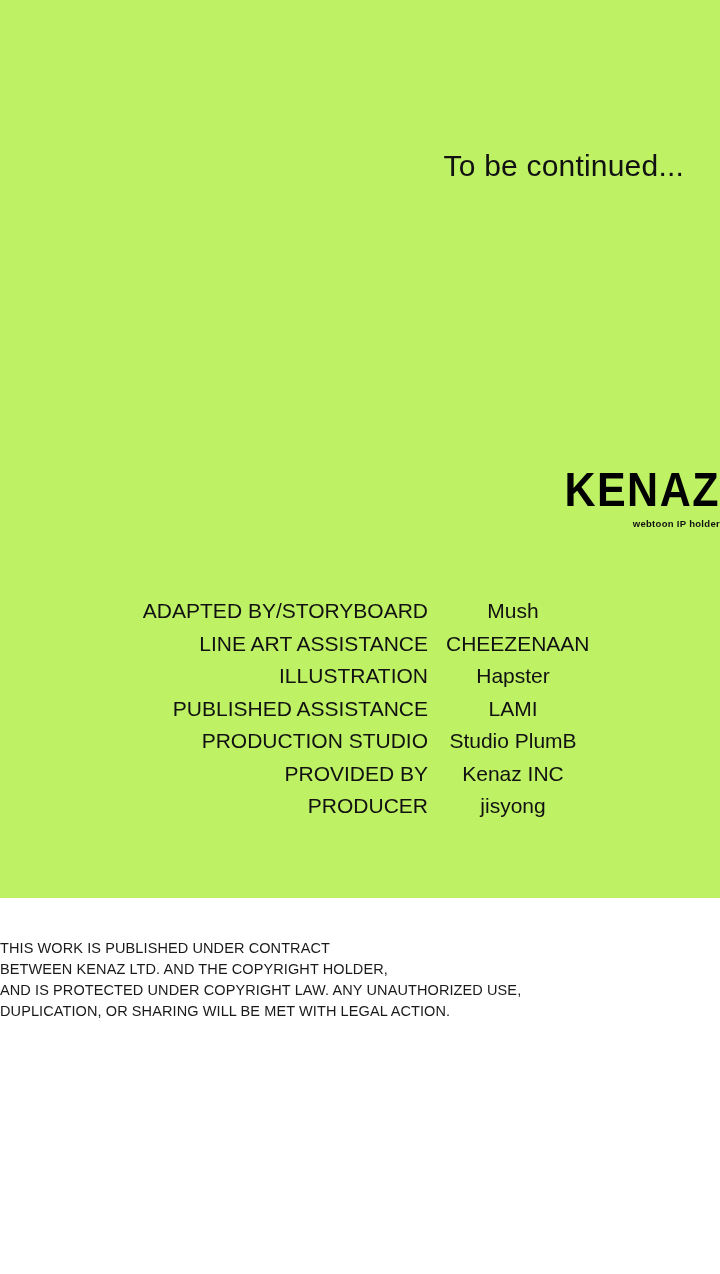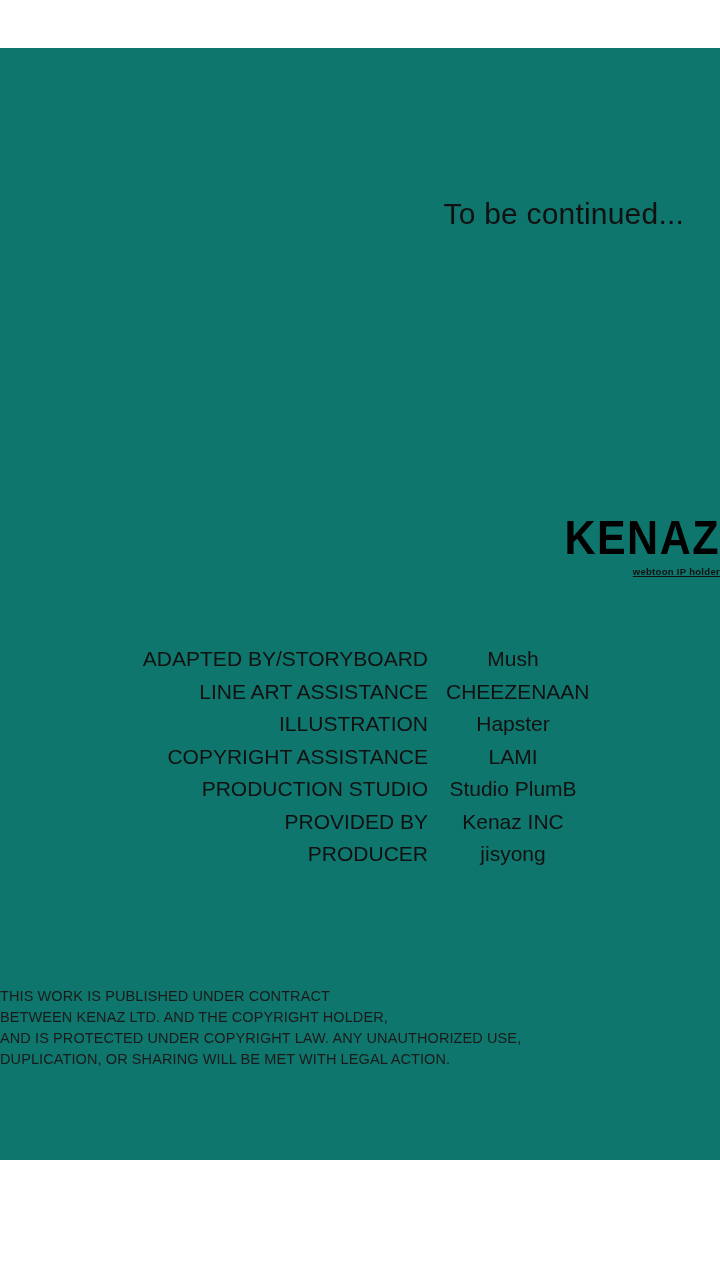--- a/index.html
+++ b/index.html
@@ -11,23 +11,22 @@
     width: 720px;
     height: 1274px;
     position: relative;
     font-family: "Liberation Sans", sans-serif;
     color: #111111;
     overflow: hidden;
   }
   .page {
     position: relative;
     width: 720px;
-    height: 1112px;
-    background: #0f766e;
-    margin-top: 48px;
+    height: 898px;
+    background: #bef264;
   }
 
   
   .to-be-continued {
     position: absolute;
     top: 148px;
     right: 36px;
     font-size: 30px;
     line-height: 1.2;
     letter-spacing: 0.2px;
@@ -56,21 +55,20 @@
     transform-origin: center top;
     display: block;
   }
   .logo-tagline {
     margin-top: 10px;
     font-size: 9.5px;
     font-weight: 700;
     letter-spacing: 0.3px;
     color: #111111;
     line-height: 1;
-    text-decoration: underline;
   }
 
   
   .credits {
     position: absolute;
     top: 598px;
     left: 0;
     width: 720px;
     display: flex;
     flex-direction: column;
@@ -136,21 +134,21 @@
     </div>
     <div class="credit-row">
       <div class="credit-role">LINE ART ASSISTANCE</div>
       <div class="credit-name">CHEEZENAAN</div>
     </div>
     <div class="credit-row">
       <div class="credit-role">ILLUSTRATION</div>
       <div class="credit-name">Hapster</div>
     </div>
     <div class="credit-row">
-      <div class="credit-role">COPYRIGHT ASSISTANCE</div>
+      <div class="credit-role">PUBLISHED ASSISTANCE</div>
       <div class="credit-name">LAMI</div>
     </div>
     <div class="credit-row">
       <div class="credit-role">PRODUCTION STUDIO</div>
       <div class="credit-name">Studio PlumB</div>
     </div>
     <div class="credit-row">
       <div class="credit-role">PROVIDED BY</div>
       <div class="credit-name">Kenaz INC</div>
     </div>

